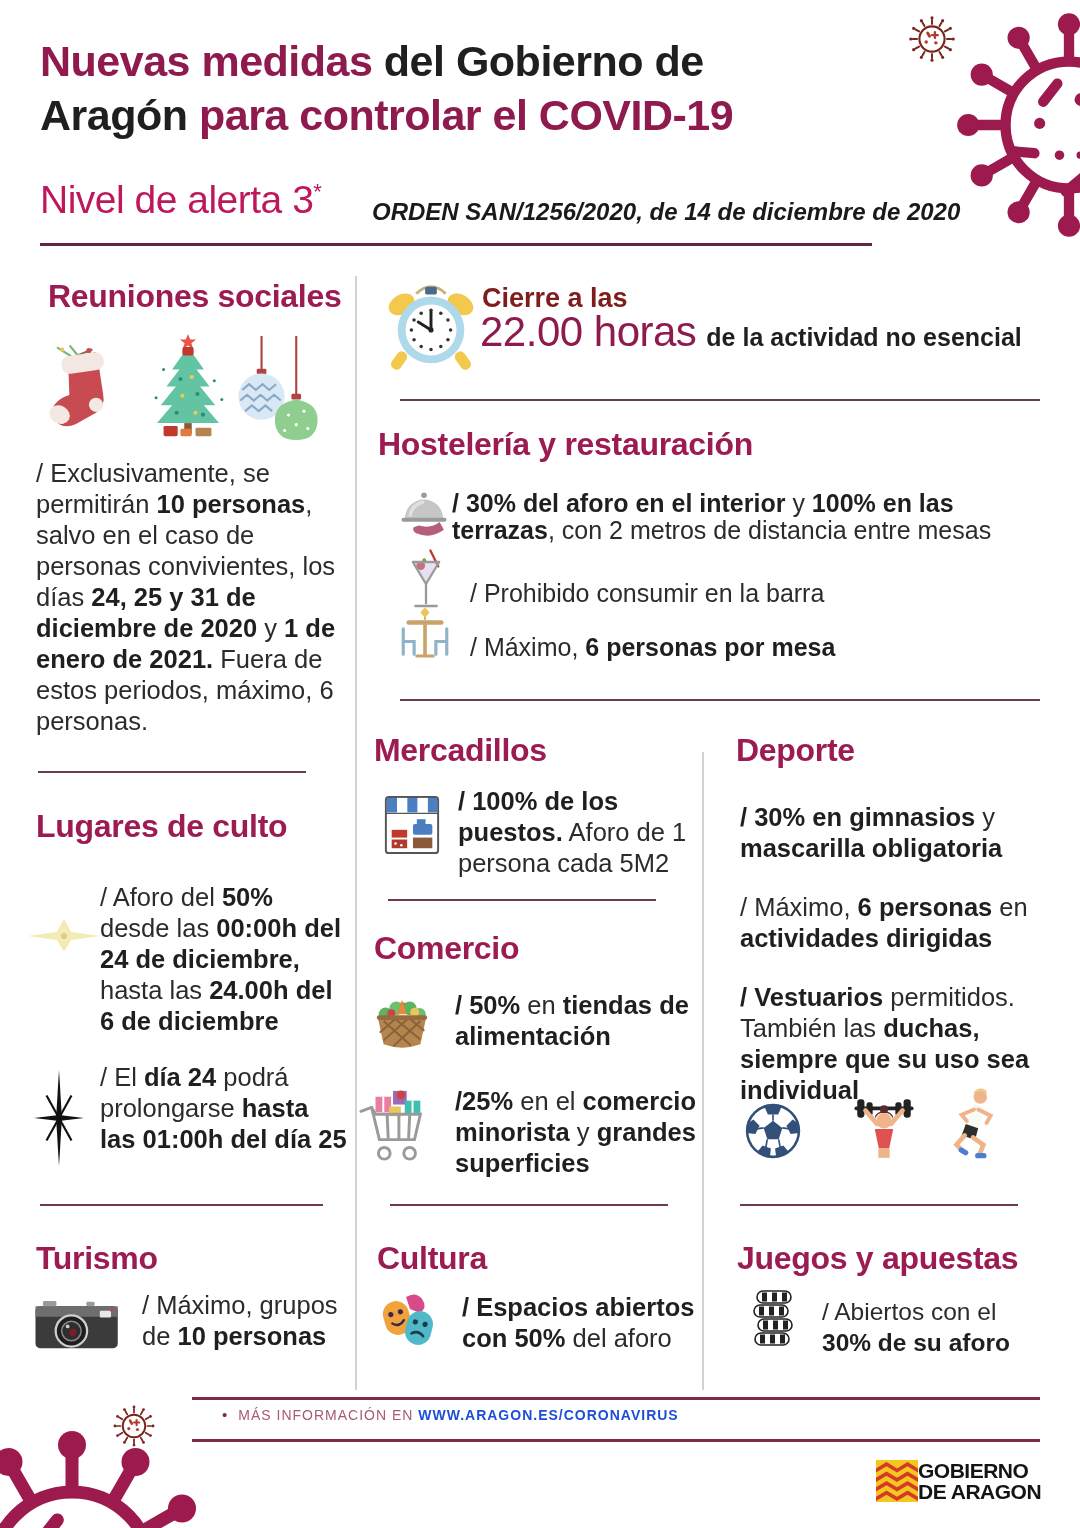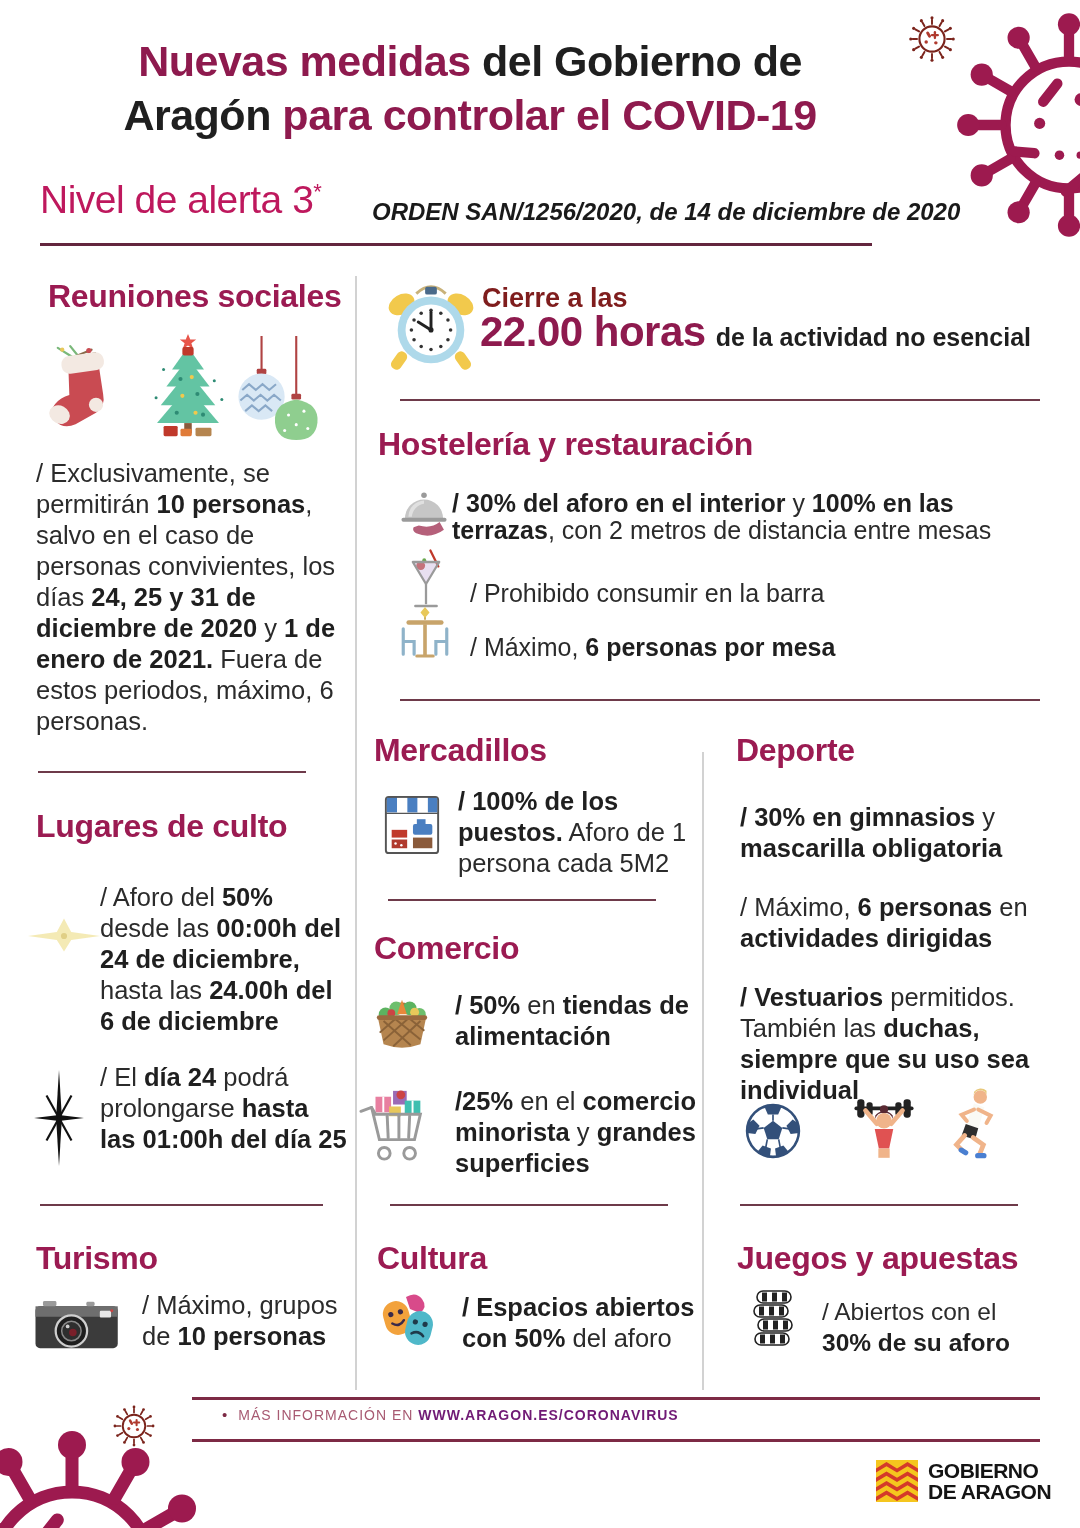--- a/index.html
+++ b/index.html
@@ -1,42 +1,42 @@
 <!DOCTYPE html>
 <html><head>
 <meta charset="utf-8">
 <style>
   html,body{margin:0;padding:0;background:#fff;}
   .page{position:relative;width:1080px;height:1528px;background:#ffffff;overflow:hidden;
         font-family:"Liberation Sans","DejaVu Sans",sans-serif;color:#2b2b2b;}
   .abs{position:absolute;}
   
-  .title{left:40px;top:34px;width:860px;font-size:43px;line-height:54px;font-weight:700;color:#1f1f1f;letter-spacing:-0.5px;text-align:center;}
+  .title{left:40px;top:34px;width:860px;font-size:43px;line-height:54px;font-weight:700;color:#1f1f1f;letter-spacing:-0.5px;}
   .accent{color:#8e1a4e;}
   .alert{left:40px;top:168px;font-size:39px;font-weight:400;color:#be185d;letter-spacing:-0.5px;margin-top:10px;}
   .alert sup{font-size:22px;}
   .order{left:372px;top:198px;font-size:24px;font-style:italic;font-weight:700;color:#1a1a1a;}
   .rule{position:absolute;height:2px;background:#6e3a4a;}
   .rule-h{position:absolute;height:3px;background:#63263e;}
   .vdiv{position:absolute;width:2px;background:#d2d2d2;}
   
   .sec-title{position:absolute;font-size:32px;font-weight:700;color:#9b1b52;letter-spacing:-0.3px;white-space:nowrap;}
   .body{position:absolute;font-size:25.5px;line-height:31px;color:#2b2b2b;}
   .body b{font-weight:700;color:#1f1f1f;}
   
   .closure1{left:482px;top:283px;font-size:27px;font-weight:700;color:#7f1d1d;}
   .closure2{left:480px;top:308px;white-space:nowrap;}
-  .closure2 .time{font-size:42px;font-weight:700;color:#8e1a4e;letter-spacing:-0.5px;}
+  .closure2 .time{font-size:42px;font-weight:400;color:#8e1a4e;letter-spacing:-0.5px;}
   .closure2 .suffix{font-size:25px;font-weight:700;color:#1f1f1f;margin-left:10px;}
   
   .frule{position:absolute;height:3px;background:#7d2a45;}
   .finfo{left:222px;top:1406px;font-size:14px;letter-spacing:1px;color:#a85a72;font-weight:400;white-space:nowrap;}
   .finfo .blt{color:#7d2a45;margin-right:10px;font-size:15px;}
-  .finfo .lnk{font-weight:700;color:#701a75;}
-  .logo{left:876px;top:1460px;display:flex;align-items:flex-start;gap:10px;}
+  .finfo .lnk{font-weight:700;color:#1d4ed8;}
+  .logo{left:876px;top:1460px;display:flex;align-items:flex-start;gap:0;}
   .logo .ltxt{font-size:21px;line-height:21px;font-weight:700;color:#141414;letter-spacing:-0.5px;}
   .icon{position:absolute;}
 </style>
 </head>
 <body>
 
 <svg width="0" height="0" style="position:absolute">
   <defs>
     <symbol id="virus-big" viewBox="0 0 300 300">
       <g stroke="#9d1a4f" stroke-width="13" fill="none" stroke-linecap="round">

